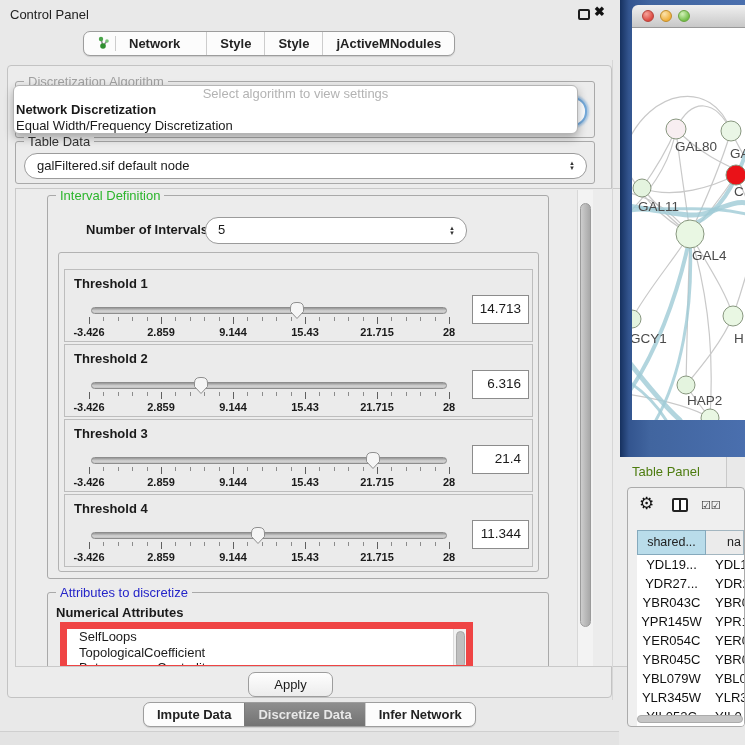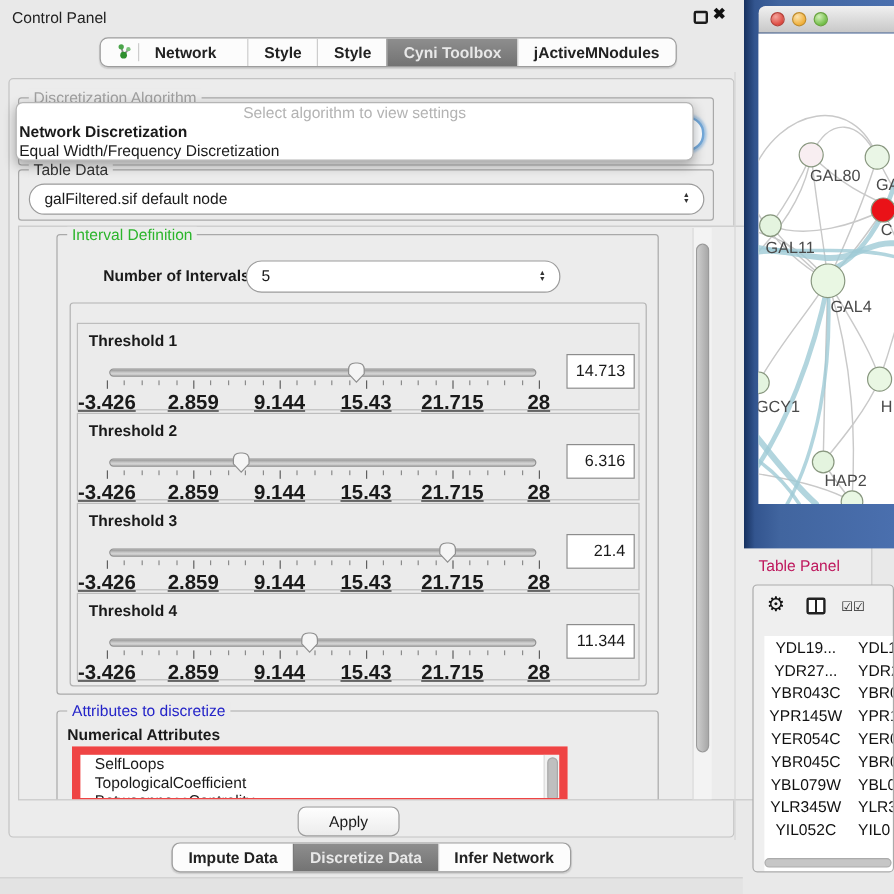--- a/index.html
+++ b/index.html
@@ -76,22 +76,22 @@
              background:#ebebeb; }
   .thr-row:nth-of-type(1){ top:16px; } .thr-row:nth-of-type(2){ top:91px; }
   .thr-row:nth-of-type(3){ top:166px; } .thr-row:nth-of-type(4){ top:241px; }
   .thr-title { position:absolute; left:9px; top:6px; font-weight:bold; }
   .slider-zone { position:absolute; left:24px; top:28px; width:360px; height:42px; }
   .track { position:absolute; left:2px; right:2px; top:9px; height:7px; border-radius:4px;
            background:linear-gradient(#969696,#d4d4d4 60%,#c2c2c2); border:1px solid #8d8d8d; }
   .thumb { position:absolute; top:2px; z-index:3; }
   .tick  { position:absolute; top:19px; width:1px; height:7px; background:#5f5f5f; }
   .tick.minor { height:4px; background:#8b8b8b; }
-  .slabel { position:absolute; top:28px; transform:translateX(-50%); font-size:17px;
-            font-weight:bold; color:#1a1a1a; white-space:nowrap;text-decoration:underline; }
+  .slabel { position:absolute; top:28px; transform:translateX(-50%); font-size:11px;
+            font-weight:bold; color:#1a1a1a; white-space:nowrap; }
   .thr-value { position:absolute; left:407px; top:25px; width:57px; height:29px; background:#fff;
                border:1px solid #8c8c8c; font-size:13.5px; text-align:right; padding:5px 7px 0 0; }
 
   .attr-group { left:31px; top:403px; width:502px; height:150px; }
   .attr-ltitle { position:absolute; left:8px; top:12px; font-weight:bold; }
   .attr-list { position:absolute; left:12px; top:29px; width:413px; height:50px; background:#fff;
                border:7px solid #ef4444; overflow:hidden; }
   .attr-item { padding-left:12px; line-height:15.5px; font-size:13px; white-space:nowrap; }
   .list-scroll { position:absolute; right:0; top:0; width:13px; height:100%;
                  background:#f2f2f2; border-left:1px solid #ddd; }
@@ -108,21 +108,21 @@
   .net-titlebar { position:absolute; left:12px; top:5px; width:113px; height:23px;
                   background:linear-gradient(#f0f0f0,#c8c8c8); border-radius:6px 0 0 0;
                   border-bottom:1px solid #999; }
   .light { position:absolute; top:5px; width:12px; height:12px; border-radius:50%; }
   .light.red    { left:10px; background:radial-gradient(circle at 35% 30%,#f4a49b,#dd4b42 70%); border:1px solid #b4423b; }
   .light.yellow { left:28px; background:radial-gradient(circle at 35% 30%,#fbe3ae,#f0b03c 70%); border:1px solid #c08c2c; }
   .light.green  { left:46px; background:radial-gradient(circle at 35% 30%,#d2f0b8,#74bf4b 70%); border:1px solid #68a33f; }
   .net-canvas { position:absolute; left:12px; top:28px; width:113px; height:392px; background:#fff; }
 
   
-  .tp-title { left:632px; top:464px; font-size:13px; color:#be185d; }
+  .tp-title { left:632px; top:464px; font-size:13px; color:#4d7c0f; }
   .tp-window { left:627px; top:487px; width:118px; height:240px; background:#efefef;
                border:1px solid #ababab; border-radius:4px; overflow:hidden; }
   .gear { position:absolute; left:11px; top:5px; font-size:17px; color:#111; }
   .colicon { position:absolute; left:44px; top:10px; width:16px; height:14px; border:2px solid #222;
              border-radius:2px; background:linear-gradient(90deg,#fff 5px,#222 5px,#222 7px,#fff 7px); }
   .checks { position:absolute; left:73px; top:11px; font-size:11px; color:#222; }
   .tbl { position:absolute; left:9px; top:42px; right:0; bottom:0; background:#fff; }
   .tbl-head { display:flex; height:25px; }
   .th { line-height:23px; text-align:center; font-size:12.5px; color:#222;
         border:1px solid #a3b6c0; background:#ebebeb; overflow:hidden; white-space:nowrap; }
@@ -146,21 +146,20 @@
   <div class="abs seg top-tabs">
     <span><svg class="net-tab-icon" width="13" height="14" viewBox="0 0 13 14">
           <line x1="4" y1="3" x2="6" y2="10" stroke="#8a8a8a" stroke-width="1.5"></line>
           <line x1="6" y1="10" x2="10" y2="5" stroke="#8a8a8a" stroke-width="1.5"></line>
           <circle cx="4" cy="3" r="2.2" fill="#4aa54a"></circle>
           <circle cx="10" cy="5" r="1.8" fill="#79c379"></circle>
           <circle cx="6" cy="10" r="2.8" fill="#2f8f2f"></circle>
         </svg><span>Network</span></span>
     <span>Style</span>
     <span>Style</span>
-    <span class="sel">Cyni Toolbox</span>
     <span>jActiveMNodules</span>
   </div>
 
   <div class="abs cp-body">
 
     <div class="group algo-group">
       <span class="gtitle t-gray">Discretization Algorithm</span>
     </div>
     <div class="abs focus-combo"></div>
 
@@ -469,20 +468,24 @@
         </svg>
     </div>
   </div>
 
   <div class="abs tp-title">Table Panel</div>
   <div class="abs tp-window">
     <div class="gear">⚙</div>
     <div class="colicon"></div>
     <div class="checks">☑☑</div>
     <div class="tbl">
+      <div class="tbl-head">
+        <div class="th c1 sel">shared...</div>
+        <div class="th c2">na</div>
+      </div>
       <div id="tbl-rows">
           <div class="trow">
             <div class="td1">YDL19...</div>
             <div class="td2">YDL1</div>
           </div>
           <div class="trow">
             <div class="td1">YDR27...</div>
             <div class="td2">YDR2</div>
           </div>
           <div class="trow">

